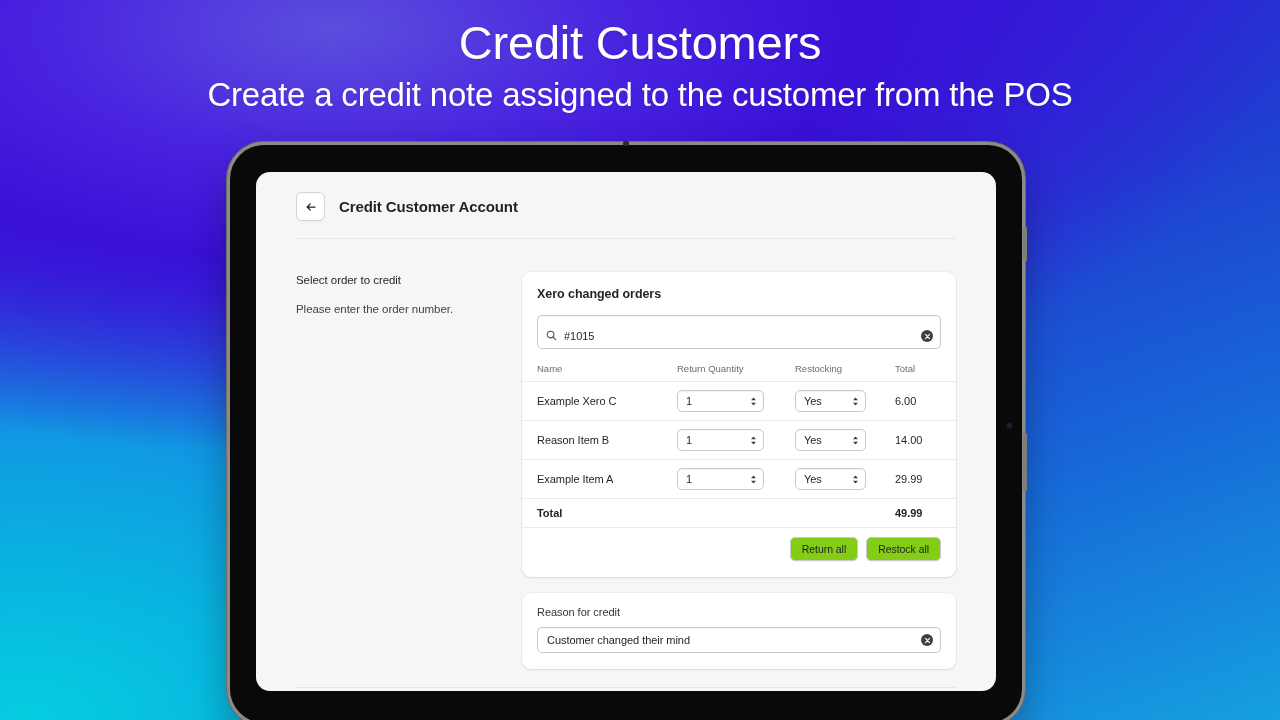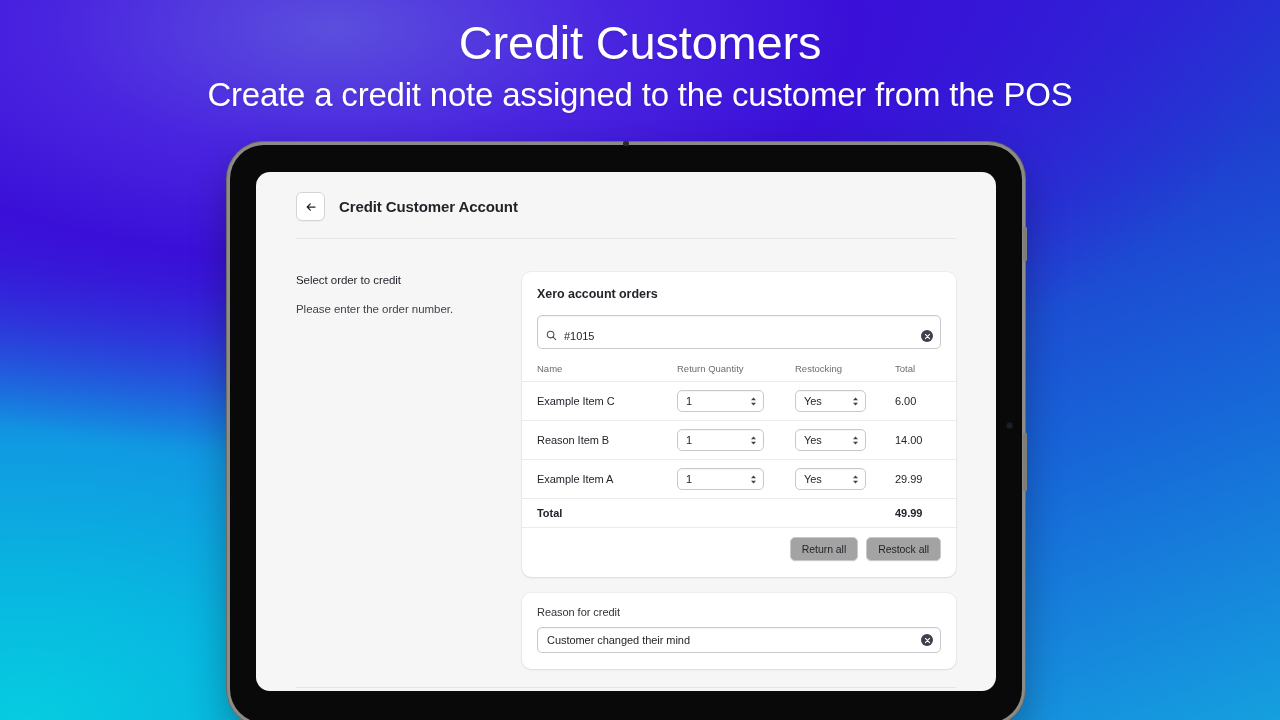--- a/index.html
+++ b/index.html
@@ -285,21 +285,21 @@
 
   #table-actions {
     display: flex;
     justify-content: flex-end;
     gap: 8px;
     padding: 9px 15px 0 15px;
   }
   .ghost-button {
     border: 1px solid #c9c9cc;
     border-radius: 5px;
-    background: #a3a3a3;
+    background: #84cc16;
     font-family: inherit;
     font-size: 10.5px;
     color: #1f2227;
     padding: 5px 11px;
     cursor: pointer;
     box-shadow: 0 1px 0 rgba(16,24,40,0.04);
     letter-spacing: -0.05px;
   }
 
   
@@ -381,21 +381,21 @@
     <div id="app-body">
 
       <div id="left-col">
         <div id="section-title">Select order to credit</div>
         <div id="section-desc">Please enter the order number.</div>
       </div>
 
       <div id="right-col">
 
         <div class="card" id="orders-card">
-          <div class="card-title">Xero account orders</div>
+          <div class="card-title">Xero changed orders</div>
 
           <div id="search-wrap">
             <span id="search-icon">
               <svg width="11" height="11" viewBox="0 0 12 12" fill="none">
                 <circle cx="5" cy="5" r="3.6" stroke="#4a4d54" stroke-width="1.15"></circle>
                 <path d="M7.7 7.7L10.6 10.6" stroke="#4a4d54" stroke-width="1.15" stroke-linecap="round"></path>
               </svg>
             </span>
             <input id="search-input" type="text" value="#1015" style="">
             <span class="clear-icon">
@@ -409,21 +409,21 @@
             <thead>
               <tr>
                 <th class="col-name">Name</th>
                 <th class="col-qty">Return Quantity</th>
                 <th class="col-restock">Restocking</th>
                 <th class="col-total">Total</th>
               </tr>
             </thead>
             <tbody>
               <tr>
-                <td class="col-name">Example Item C</td>
+                <td class="col-name">Example Xero C</td>
                 <td class="col-qty">
                   <div class="select-box">
                     <span class="select-value">1</span>
                     <span class="stepper-arrows">
                       <svg width="7" height="11" viewBox="0 0 7 11" fill="none">
                         <path d="M1 4.3L3.5 1.5L6 4.3Z" fill="#3c4049"></path>
                         <path d="M1 6.7L3.5 9.5L6 6.7Z" fill="#3c4049"></path>
                       </svg>
                     </span>
                   </div>

